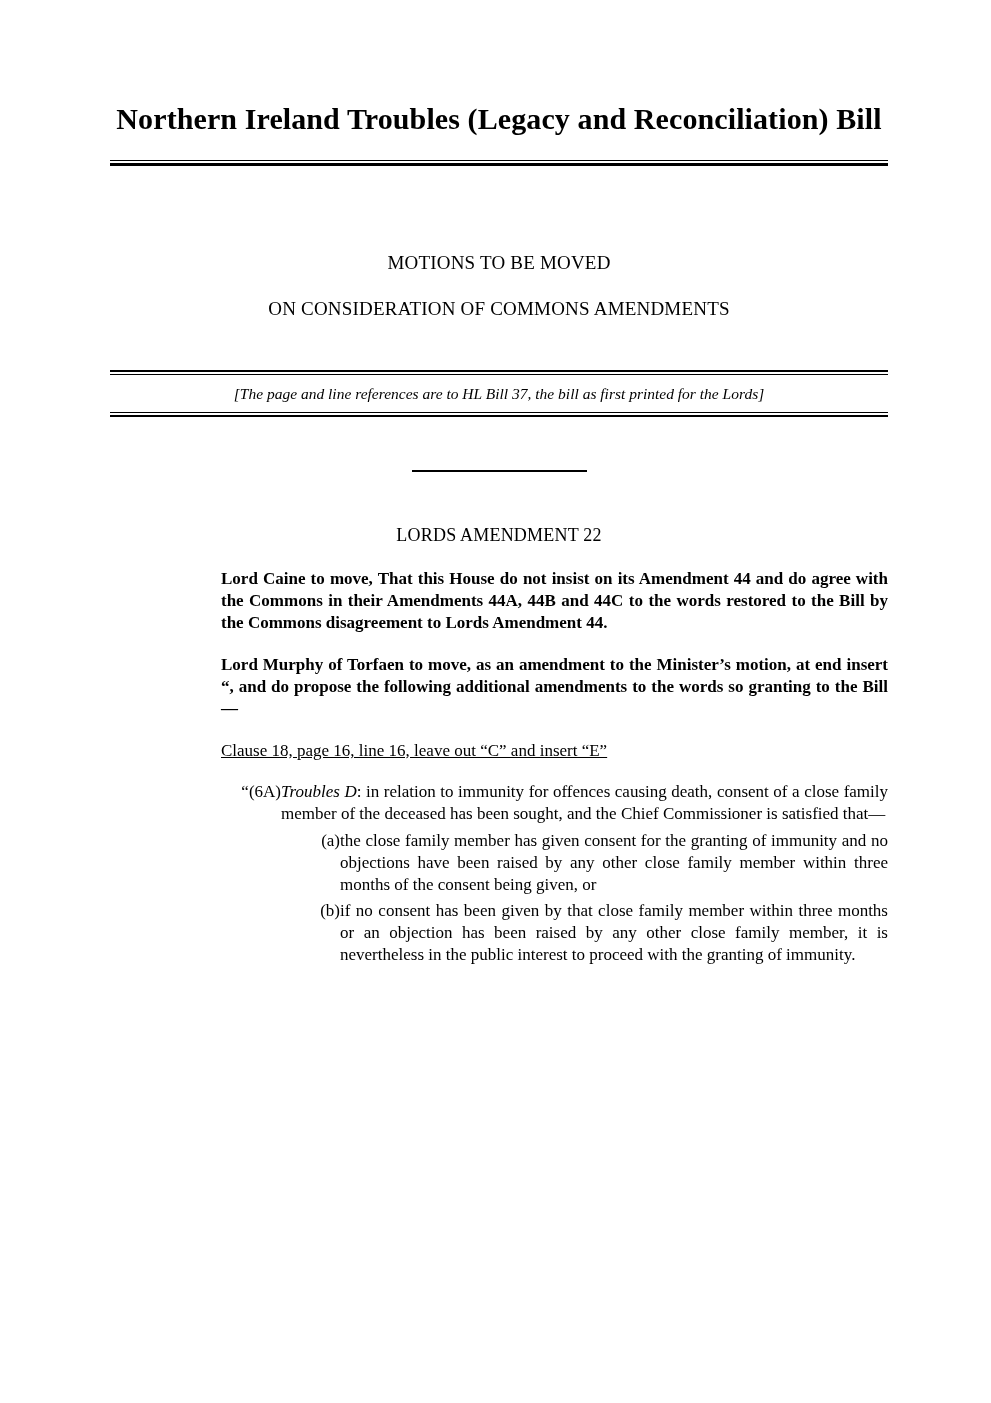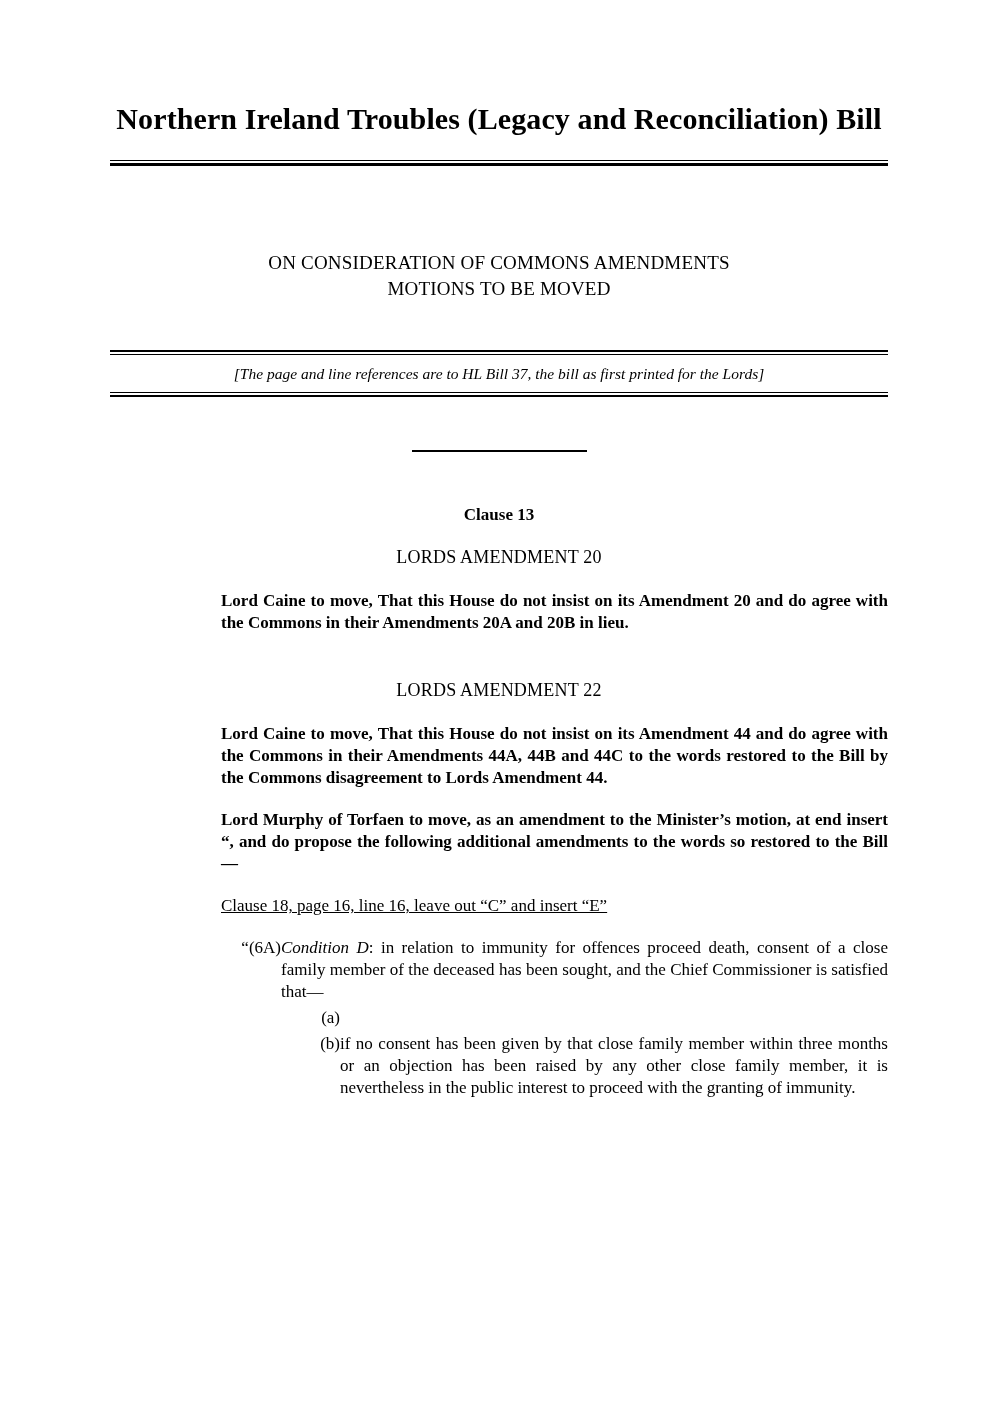--- a/index.html
+++ b/index.html
@@ -185,57 +185,53 @@
 <body>
 
 <div class="page">
   <div class="content">
 
     <h1 class="doc-title">Northern Ireland Troubles (Legacy and Reconciliation) Bill</h1>
 
     <div class="rule-thin-thick"></div>
 
     <div class="motions-block">
+      <div class="motions-line">MOTIONS TO BE MOVED</div>
       <div class="motions-line second">ON CONSIDERATION OF COMMONS AMENDMENTS</div>
-      <div class="motions-line">MOTIONS TO BE MOVED</div>
     </div>
 
     <div class="noteband">
       <div class="rule-top"></div>
       <div class="note-text">[The page and line references are to HL Bill 37, the bill as first printed for the Lords]</div>
       <div class="rule-bot"></div>
     </div>
 
     <div class="short-rule-wrap">
       <span class="short-rule"></span>
     </div>
 
-    <div class="section">
-      <div class="clause-heading">Clause 13</div>
-      <div class="amendment-heading">LORDS AMENDMENT 20</div>
-      <p class="motion-para">Lord Caine to move, That this House do not insist on its Amendment 20 and do agree with the Commons in their Amendments 20A and 20B in lieu.</p>
-    </div>
 
     <div class="section">
       <div class="amendment-heading">LORDS AMENDMENT 22</div>
 
       <p class="motion-para">Lord Caine to move, That this House do not insist on its Amendment 44 and do agree with the Commons in their Amendments 44A, 44B and 44C to the words restored to the Bill by the Commons disagreement to Lords Amendment 44.</p>
 
-      <p class="motion-para tight">Lord Murphy of Torfaen to move, as an amendment to the Minister’s motion, at end insert “, and do propose the following additional amendments to the words so restored to the Bill—</p>
+      <p class="motion-para tight">Lord Murphy of Torfaen to move, as an amendment to the Minister’s motion, at end insert “, and do propose the following additional amendments to the words so granting to the Bill—</p>
 
       <p class="amend-line">Clause 18, page 16, line 16, leave out “C” and insert “E”</p>
 
 
       <div class="hang">
         <span class="marker">“(6A)</span>
-        <span class="body"><span class="it">Condition D</span><span>: in relation to immunity for offences proceed death, consent of a close family member of the deceased has been sought, and the Chief Commissioner is satisfied that—</span></span>
+        <span class="body"><span class="it">Troubles D</span><span>: in relation to immunity for offences causing death, consent of a close family member of the deceased has been sought, and the Chief Commissioner is satisfied that—</span></span>
       </div>
 
       <div class="hang sub">
         <span class="marker">(a)</span>
+        <span class="body">the close family member has given consent for the granting of immunity and no objections have been raised by any other close family member within three months of the consent being given, or</span>
       </div>
 
       <div class="hang sub">
         <span class="marker">(b)</span>
         <span class="body">if no consent has been given by that close family member within three months or an objection has been raised by any other close family member, it is nevertheless in the public interest to proceed with the granting of immunity.</span>
       </div>
     </div>
 
   </div>
 

